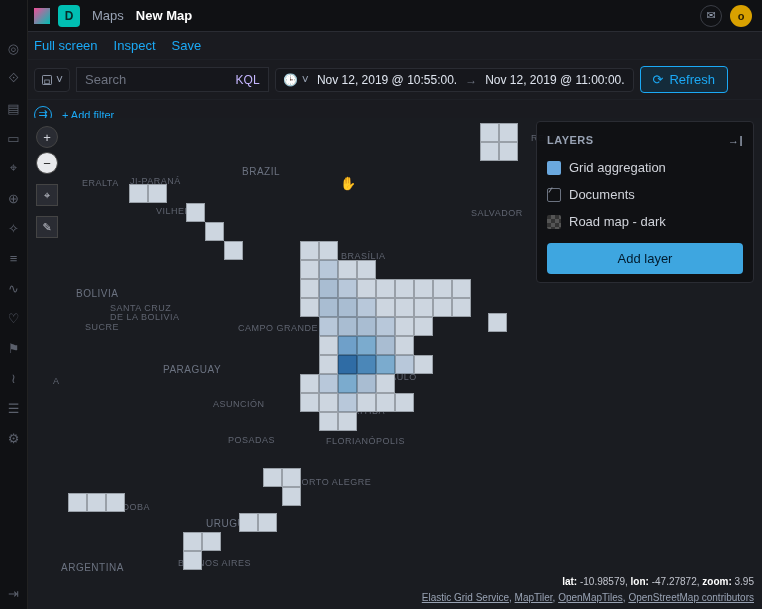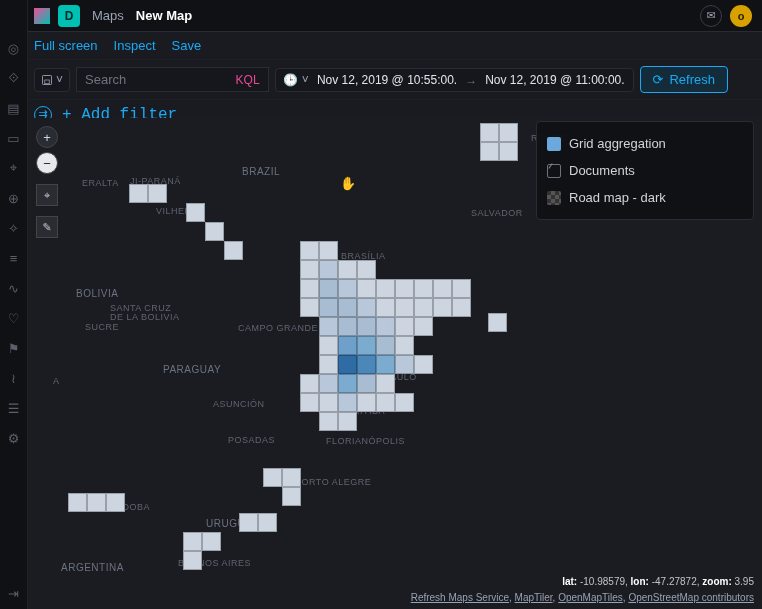--- a/index.html
+++ b/index.html
@@ -18,30 +18,30 @@
 
 
 .menu-row { display:flex; align-items:center; padding:6px 34px; gap:16px; border-bottom:1px solid #1e2026; }
 .menu-link { font-size:13px; color:#1ba9f5; cursor:pointer; }
 
 
 .query-row { display:flex; align-items:center; padding:6px 34px; gap:6px; border-bottom:1px solid #1e2026; }
 .saved-query-btn { display:flex; align-items:center; border:1px solid #2a2c33; border-radius:4px; padding:4px 6px; background:#16171c; font-size:12px; color:#98a2b3; cursor:pointer; }
 .saved-query-btn svg { margin-right:3px; }
 .search-box { flex:1; display:flex; align-items:center; border:1px solid #2a2c33; border-radius:0; padding:4px 8px; background:#16171c; font-size:13px; color:#6e7380; }
-.kql { color:#ec4899; font-size:12px; margin-left:auto;padding-left:13px; }
+.kql { color:#c4b5fd; font-size:12px; margin-left:auto;padding-left:13px; }
 .time-picker { display:flex; align-items:center; border:1px solid #2a2c33; border-radius:4px; padding:4px 8px; background:#16171c; font-size:12px; gap:8px; }
 .time-picker .clock { color:#98a2b3; }
 .time-picker .arrow { color:#6e7380; }
 .refresh-btn { display:flex; align-items:center; gap:6px; border:1px solid #1ba9f5; border-radius:4px; padding:5px 12px; background:#142b3a; color:#1ba9f5; font-size:13px; cursor:pointer; }
 
 
 .filter-row { display:flex; align-items:center; padding:6px 34px; gap:10px; border-bottom:1px solid #1e2026; }
 .filter-icon { width:18px; height:18px; border:1px solid #1ba9f5; border-radius:50%; color:#1ba9f5; font-size:11px; display:flex; align-items:center; justify-content:center; }
-.add-filter { font-size:16px; color:#1ba9f5; cursor:pointer;font-family:Liberation Mono, monospace; }
+.add-filter { font-size:11px; color:#1ba9f5; cursor:pointer; }
 
 
 .sidebar { position:absolute; top:0; left:0; width:28px; height:100%; background:#101114; border-right:1px solid #222; display:flex; flex-direction:column; align-items:center; padding-top:40px; gap:14px; }
 .sidebar .sb-item { width:16px; height:16px; color:#5a5f6b; font-size:13px; cursor:pointer; display:flex; align-items:center; justify-content:center; }
 .sidebar .sb-expand { position:absolute; bottom:8px; }
 
 
 .map-area { position:absolute; top:118px; left:28px; right:0; bottom:0; background:#1d1f25; overflow:hidden; }
 .map-bg { position:absolute; inset:0; background:#1a1c21; }
 .country-label, .city-label { position:absolute; font-size:9px; letter-spacing:.5px; color:#5f6470; pointer-events:none; white-space:nowrap; }
@@ -252,38 +252,43 @@
   <div class="cursor-grab" style="left:312px; top:58px;">✋</div>
 
   <div class="map-ctrls">
     <div class="map-btn dark">+</div>
     <div class="map-btn light">−</div>
     <div class="map-tool">⌖</div>
     <div class="map-tool">✎</div>
   </div>
 
   <div class="layers-panel">
+    <div class="layers-head">
+      <span>LAYERS</span>
+      <span>→|</span>
+    </div>
     <div class="layer-row">
       <div class="swatch sw-grid"></div>
       <span>Grid aggregation</span>
     </div>
     <div class="layer-row">
       <div class="swatch sw-doc"></div>
       <span>Documents</span>
     </div>
     <div class="layer-row">
       <div class="swatch sw-road"></div>
       <span>Road map - dark</span>
     </div>
+    <button class="add-layer-btn">Add layer</button>
   </div>
 
   <div class="coords">
     <b>lat:</b> <span>-10.98579</span>,
     <b>lon:</b> <span>-47.27872</span>,
     <b>zoom:</b> <span>3.95</span>
   </div>
   <div class="credits">
-    <span>Refresh Maps Service</span>,
+    <span>Elastic Grid Service</span>,
     <span>MapTiler</span>,
     <span>OpenMapTiles</span>,
     <span>OpenStreetMap contributors</span>
   </div>
 </div>
 
 </body></html>

